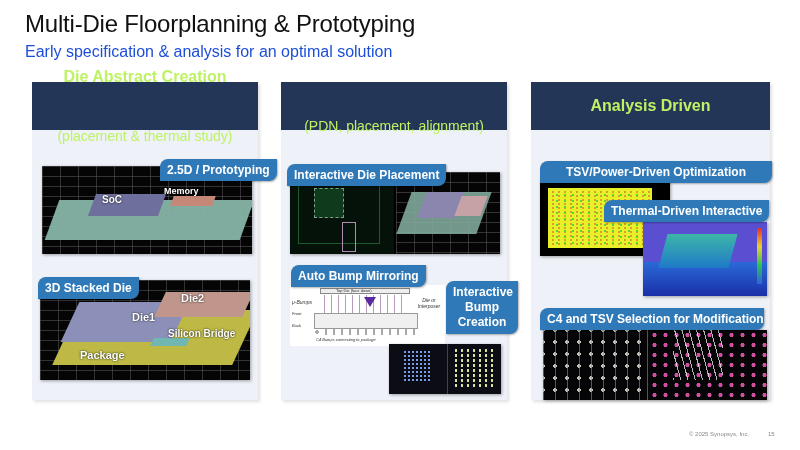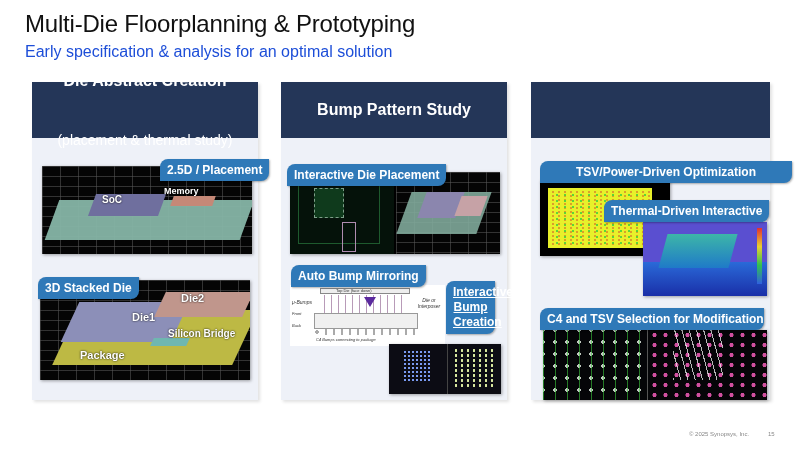--- a/index.html
+++ b/index.html
@@ -3,21 +3,21 @@
 <meta charset="utf-8">
 <style>
   * { box-sizing: border-box; margin: 0; padding: 0; }
   html, body { width: 800px; height: 450px; background: #ffffff; overflow: hidden; }
   body { position: relative; font-family: "Liberation Sans", sans-serif; color: #111; }
 
   .title { position: absolute; left: 25px; top: 10px; font-size: 24px; color: #111; letter-spacing: -0.2px; }
   .subtitle { position: absolute; left: 25px; top: 43px; font-size: 16px; color: #1d4ed8; }
 
   .card { position: absolute; top: 82px; height: 318px; background: #eef1f8; box-shadow: 2px 2px 3px rgba(0,0,0,0.12); }
-  .card-head { height: 56px; background: #243658; color: #ffffff; text-align: center; display: flex; flex-direction: column; justify-content: center; align-items: center; }
+  .card-head { height: 48px; background: #243658; color: #bef264; text-align: center; display: flex; flex-direction: column; justify-content: center; align-items: center; }
   .card-head .h1 { font-weight: bold; font-size: 16px; line-height: 20px; }
   .card-head .h2 { font-size: 14px; line-height: 19px; margin-top: 40px; }
 
   .shot { position: absolute; background: #000; overflow: hidden; box-shadow: 1px 1px 3px rgba(0,0,0,0.35); }
   .grid-floor {
     position: absolute; inset: 0;
     background-color: #050505;
     background-image:
       linear-gradient(rgba(90,90,90,0.55) 1px, transparent 1px),
       linear-gradient(90deg, rgba(90,90,90,0.55) 1px, transparent 1px);
@@ -42,38 +42,38 @@
 </div>
 
 <div class="shot" style="left:42px;top:166px;width:210px;height:88px;">
   <div class="grid-floor"></div>
   <div style="position:absolute;left:10px;top:34px;width:195px;height:40px;background:#86b5a6;transform:skewX(-20deg);opacity:0.95;"></div>
   <div style="position:absolute;left:50px;top:28px;width:70px;height:22px;background:#6f6f9e;transform:skewX(-20deg);"></div>
   <div style="position:absolute;left:130px;top:30px;width:42px;height:10px;background:#c58877;transform:skewX(-20deg);"></div>
 </div>
 <div class="lbl" style="left:102px;top:194px;">SoC</div>
 <div class="lbl" style="left:164px;top:186px;font-size:9px;">Memory</div>
-<div class="tag" style="left:160px;top:159px;">2.5D / Placement</div>
+<div class="tag" style="left:160px;top:159px;">2.5D / Prototyping</div>
 
 <div class="shot" style="left:40px;top:280px;width:210px;height:100px;">
   <div class="grid-floor"></div>
   <div style="position:absolute;left:25px;top:30px;width:180px;height:55px;background:#bdb944;transform:skewX(-25deg);"></div>
   <div style="position:absolute;left:30px;top:22px;width:110px;height:40px;background:#8c8fb8;transform:skewX(-25deg);"></div>
   <div style="position:absolute;left:120px;top:12px;width:88px;height:25px;background:#c0968c;transform:skewX(-25deg);"></div>
   <div style="position:absolute;left:112px;top:58px;width:36px;height:8px;background:#6fb7b0;transform:skewX(-25deg);"></div>
 </div>
 <div class="lbl" style="left:96px;top:311px;font-size:11px;padding-left:36px;">Die1</div>
 <div class="lbl" style="left:181px;top:292px;font-size:11px;">Die2</div>
 <div class="lbl" style="left:168px;top:328px;">Silicon Bridge</div>
 <div class="lbl" style="left:80px;top:349px;font-size:11px;">Package</div>
 <div class="tag" style="left:38px;top:277px;">3D Stacked Die</div>
 
 <div class="card" style="left:281px;width:226px;">
   <div class="card-head">
-    <div class="h1">Bump Pattern Study</div>
+    <div class="h2">(PDN, placement, alignment)</div>
   </div>
 </div>
 
 <div class="shot" style="left:290px;top:172px;width:210px;height:82px;">
   <div style="position:absolute;left:0;top:0;width:104px;height:82px;background:#05120a;">
     <div style="position:absolute;left:8px;top:10px;width:82px;height:62px;border:1px solid #1e5a2e;"></div>
     <div style="position:absolute;left:24px;top:16px;width:30px;height:30px;border:1px dashed #7fa08a;background:#0f3a1c;"></div>
     <div style="position:absolute;left:52px;top:50px;width:14px;height:30px;border:1px solid #b08cb0;"></div>
   </div>
   <div style="position:absolute;left:106px;top:0;width:104px;height:82px;">
@@ -98,35 +98,36 @@
   <div style="position:absolute;left:124px;top:12px;width:30px;font-size:5px;font-style:italic;color:#333;text-align:center;">Die or Interposer</div>
   <div style="position:absolute;left:26px;top:52px;font-size:4px;font-style:italic;color:#333;">C4 Bumps connecting to package</div>
 </div>
 <div class="tag" style="left:291px;top:265px;">Auto Bump Mirroring</div>
 
 <div class="shot" style="left:389px;top:344px;width:112px;height:50px;background:#0c0c14;">
   <div style="position:absolute;left:14px;top:6px;width:28px;height:32px;background:radial-gradient(circle,#7a9af0 1px,transparent 1.3px) 0 0/4px 4px;"></div>
   <div style="position:absolute;left:58px;top:0;width:1px;height:50px;background:#444;"></div>
   <div style="position:absolute;left:64px;top:4px;width:44px;height:40px;background:radial-gradient(circle,#d9e9a0 1.1px,transparent 1.5px) 0 0/6px 5px;"></div>
 </div>
-<div class="tag" style="left:446px;top:281px;width:49px;text-align:center;white-space:normal;line-height:15px;border-radius:8px 0 8px 0;text-decoration:underline;">
+<div class="tag" style="left:446px;top:281px;width:72px;text-align:center;white-space:normal;line-height:15px;border-radius:8px 0 8px 0;">
   <span>Interactive Bump Creation</span>
 </div>
 
 <div class="card" style="left:531px;width:239px;">
   <div class="card-head">
+    <div class="h1">Analysis Driven</div>
   </div>
 </div>
 
 <div class="shot" style="left:540px;top:180px;width:130px;height:76px;background:#000;">
   <div style="position:absolute;left:8px;top:8px;width:104px;height:60px;background:#e8f02a;"></div>
   <div style="position:absolute;left:10px;top:10px;width:100px;height:56px;background:radial-gradient(circle,#d88a2a 0.8px,transparent 1.2px) 0 0/6px 4px;opacity:0.8;"></div>
   <div style="position:absolute;left:10px;top:10px;width:100px;height:56px;background:radial-gradient(circle,#4cd23c 0.9px,transparent 1.3px) 3px 2px/8px 6px;opacity:0.9;"></div>
 </div>
-<div class="tag" style="left:540px;top:161px;width:252px;text-align:center;">
+<div class="tag" style="left:540px;top:161px;width:232px;text-align:center;">
   <span>TSV/Power-Driven Optimization</span>
 </div>
 
 <div class="shot" style="left:643px;top:222px;width:124px;height:74px;background:#5a4fd0;">
   <div style="position:absolute;left:0;top:40px;width:124px;height:34px;background:linear-gradient(180deg,#2a6ad8,#1a2fa8);"></div>
   <div style="position:absolute;left:20px;top:12px;width:70px;height:34px;background:linear-gradient(180deg,#3db6a8,#1f7ac8);transform:skewX(-15deg);"></div>
   <div style="position:absolute;left:114px;top:6px;width:5px;height:56px;background:linear-gradient(180deg,#e23030,#e8d030,#30c050,#3060e0);"></div>
 </div>
 <div class="tag" style="left:604px;top:200px;">Thermal-Driven Interactive</div>
 

